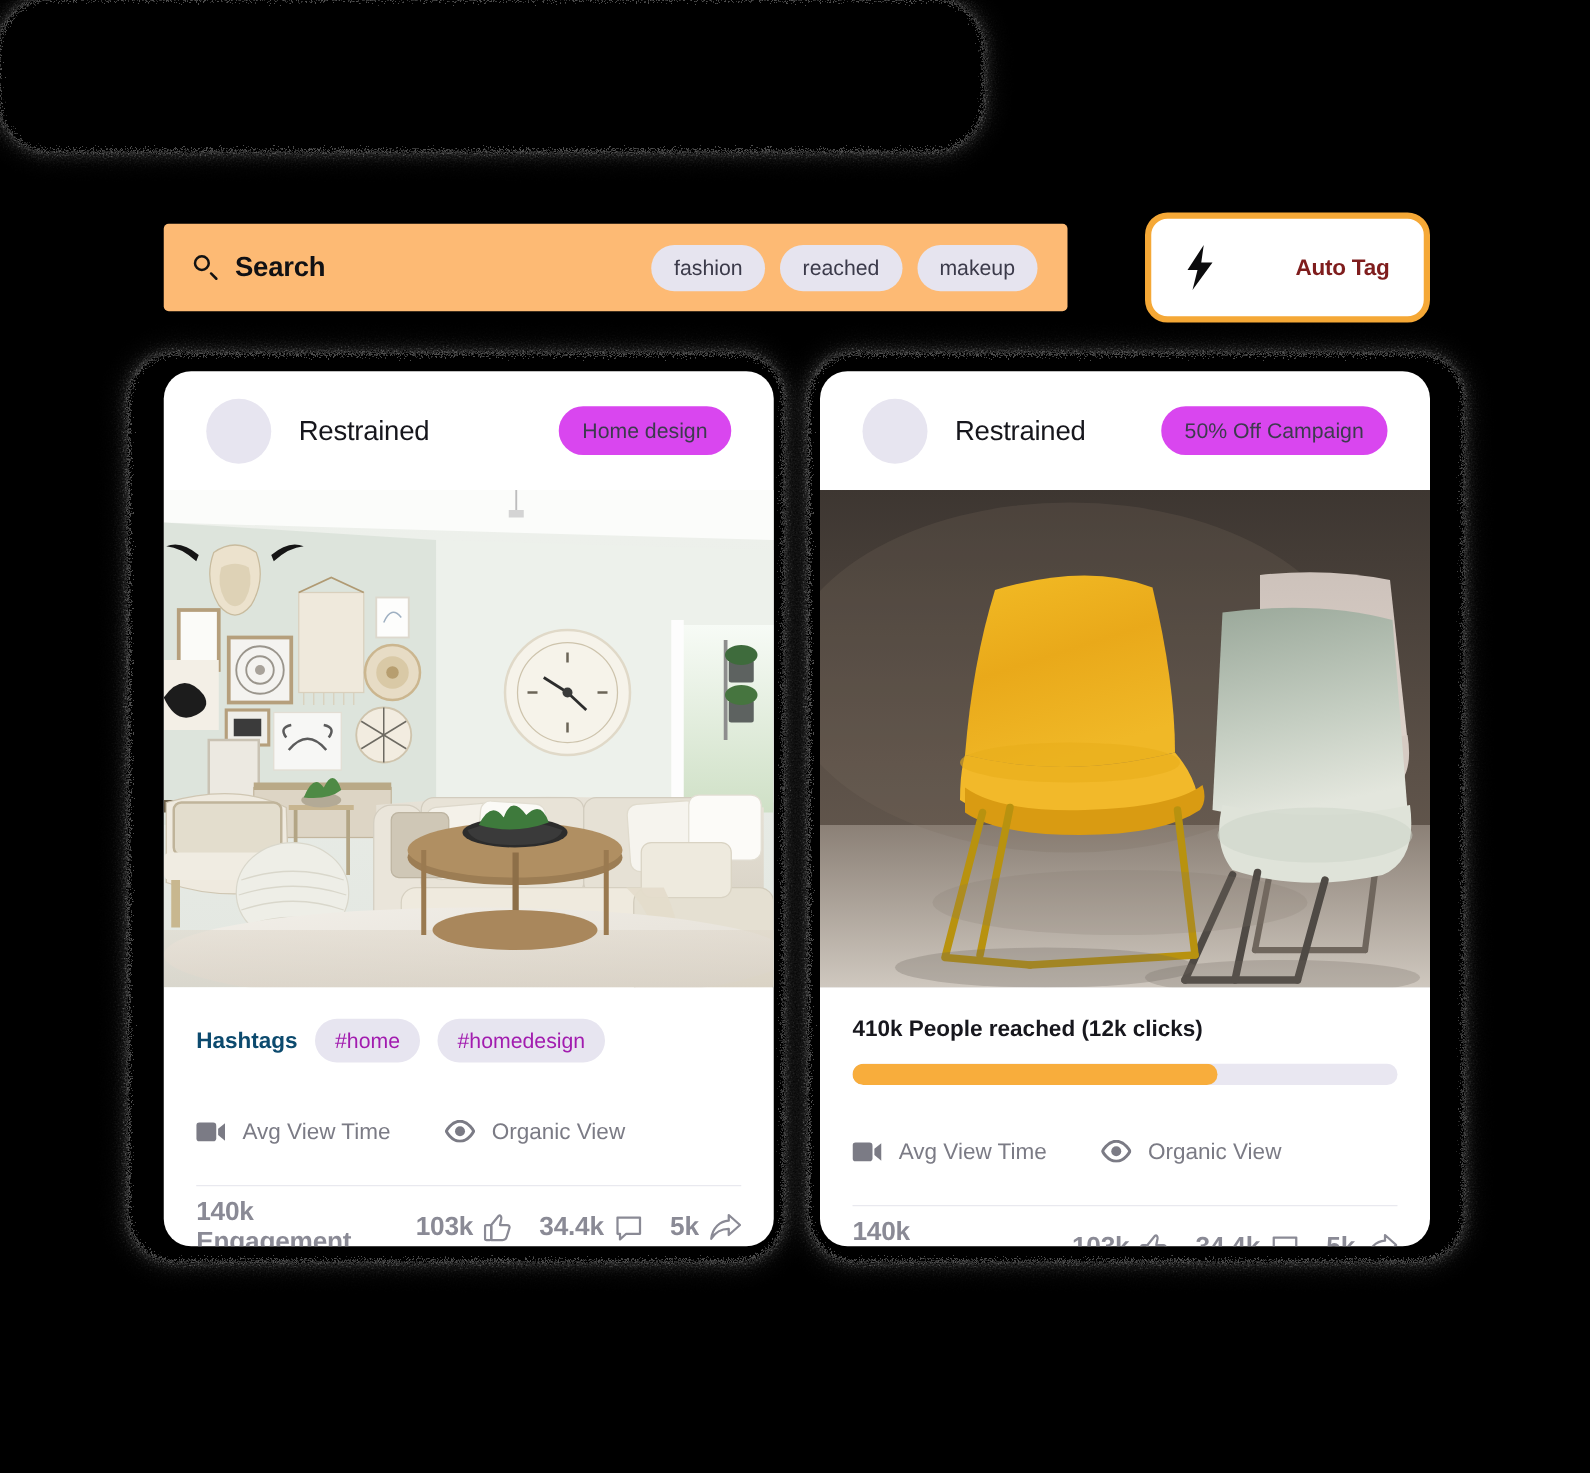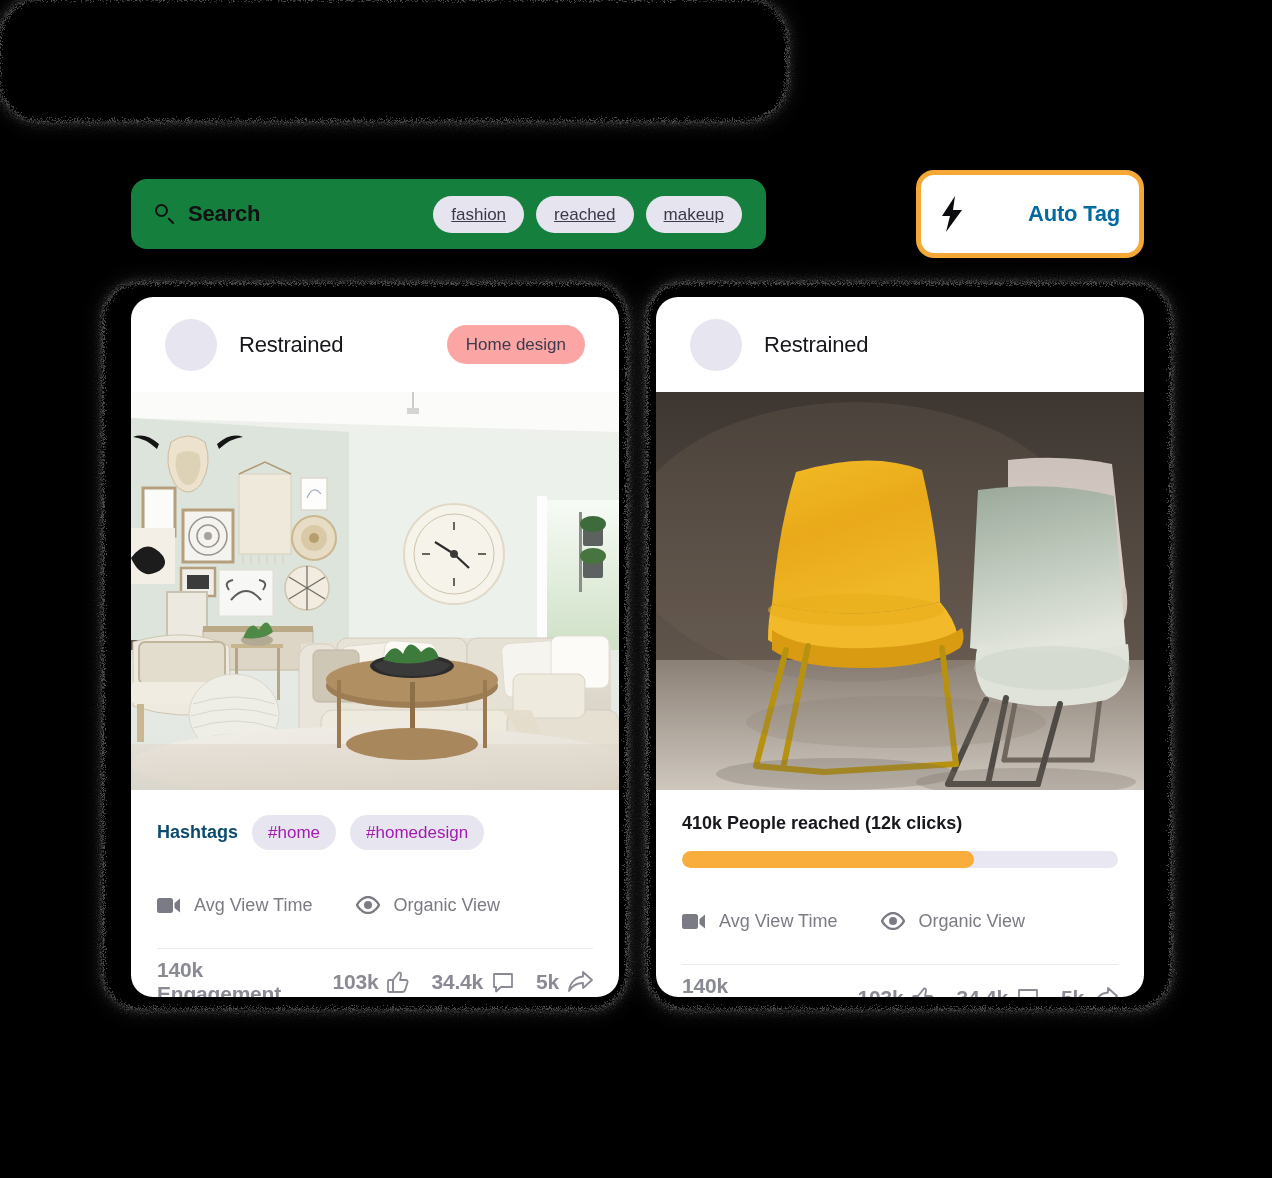--- a/index.html
+++ b/index.html
@@ -30,24 +30,24 @@
 
   #search-glow {
     left: 0px; top: 0px; width: 786px; height: 120px;
     border-radius: 40px;
   }
 
   #search-bar {
     position: absolute;
     left: 131px;
     top: 179px;
-    width: 635px;
+    width: 723px;
     height: 70px;
-    background: #15803d;
-    border-radius: 16px;
+    background: #fdba74;
+    border-radius: 4px;
     display: flex;
     align-items: center;
     padding: 0 24px;
     box-sizing: border-box;
   }
   #search-bar .search-left {
     display: flex;
     align-items: center;
     gap: 12px;
     flex: 1;
@@ -89,21 +89,20 @@
     gap: 12px;
   }
   .chip {
     background: #e6e4ef;
     color: #3b3a4a;
     font-size: 17px;
     border-radius: 19px;
     padding: 10px 18px;
     line-height: 1;
     white-space: nowrap;
-    text-decoration: underline;
   }
 
   #autotag-btn {
     position: absolute;
     left: 916px;
     top: 170px;
     width: 228px;
     height: 88px;
     background: #ffffff;
     border: 5px solid #f5a836;
@@ -113,23 +112,23 @@
     align-items: center;
     justify-content: center;
     gap: 22px;
     cursor: pointer;
   }
   #autotag-btn .bolt {
     width: 24px; height: 36px;
     display: block;
   }
   #autotag-label {
-    font-size: 22px;
+    font-size: 18px;
     font-weight: 700;
-    color: #0369a1;
+    color: #7f1d1d;
     letter-spacing: -0.2px;
     margin-left: 42px;
   }
 
   
   #cards-glow-left  { left: 104px;  top: 284px; width: 522px; height: 724px; border-radius: 36px;}
   #cards-glow-right { left: 648px;  top: 284px; width: 522px; height: 724px; border-radius: 36px;}
 
   .card {
     position: absolute;
@@ -160,21 +159,21 @@
     flex: 0 0 auto;
   }
   .author {
     margin-left: 22px;
     font-size: 22px;
     color: #16161c;
     letter-spacing: -0.2px;
   }
   .header-tag {
     margin-left: auto;
-    background: #fca5a5;
+    background: #d946ef;
     color: #3c3b4d;
     font-size: 17px;
     border-radius: 20px;
     padding: 11px 19px;
     line-height: 1;
     white-space: nowrap;
   }
 
   .media {
     flex: 0 0 auto;
@@ -538,20 +537,21 @@
         </div>
       </div>
     </div>
   </div>
 </div>
 
 <div class="card" id="card-right">
   <div class="card-header">
     <div class="avatar"></div>
     <div class="author">Restrained</div>
+    <div class="header-tag">50% Off Campaign</div>
   </div>
 
   <div class="media">
     <svg viewBox="0 0 488 398" preserveAspectRatio="xMidYMid slice">
       <defs>
         <linearGradient id="wallR" x1="0" y1="0" x2="0" y2="1">
           <stop offset="0" stop-color="#3d3631"></stop>
             <stop offset="0.55" stop-color="#5b5047"></stop>
           <stop offset="1" stop-color="#6d6156"></stop>
         </linearGradient>

